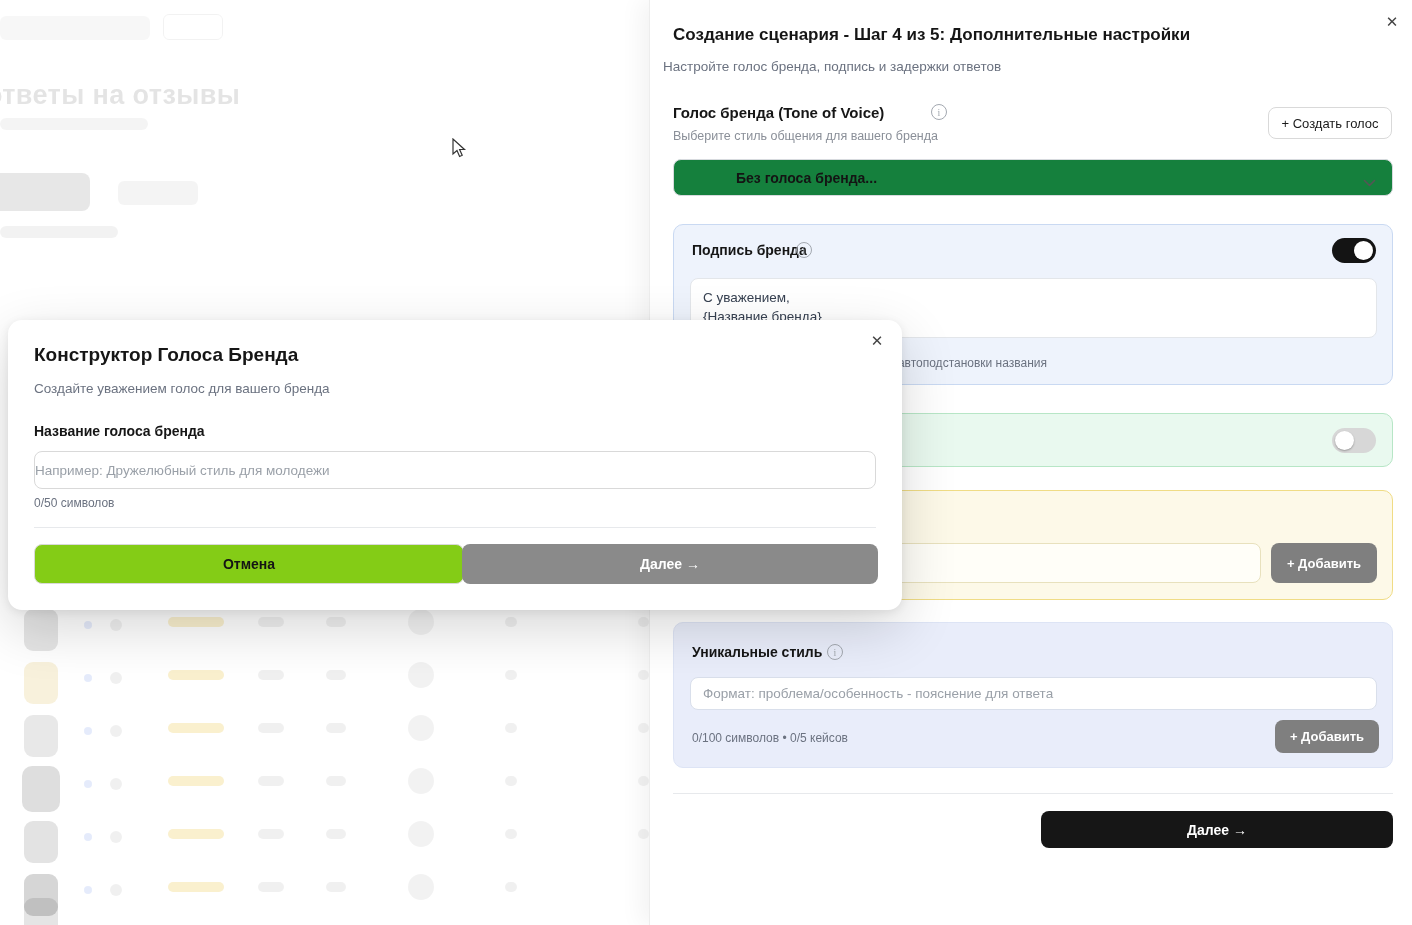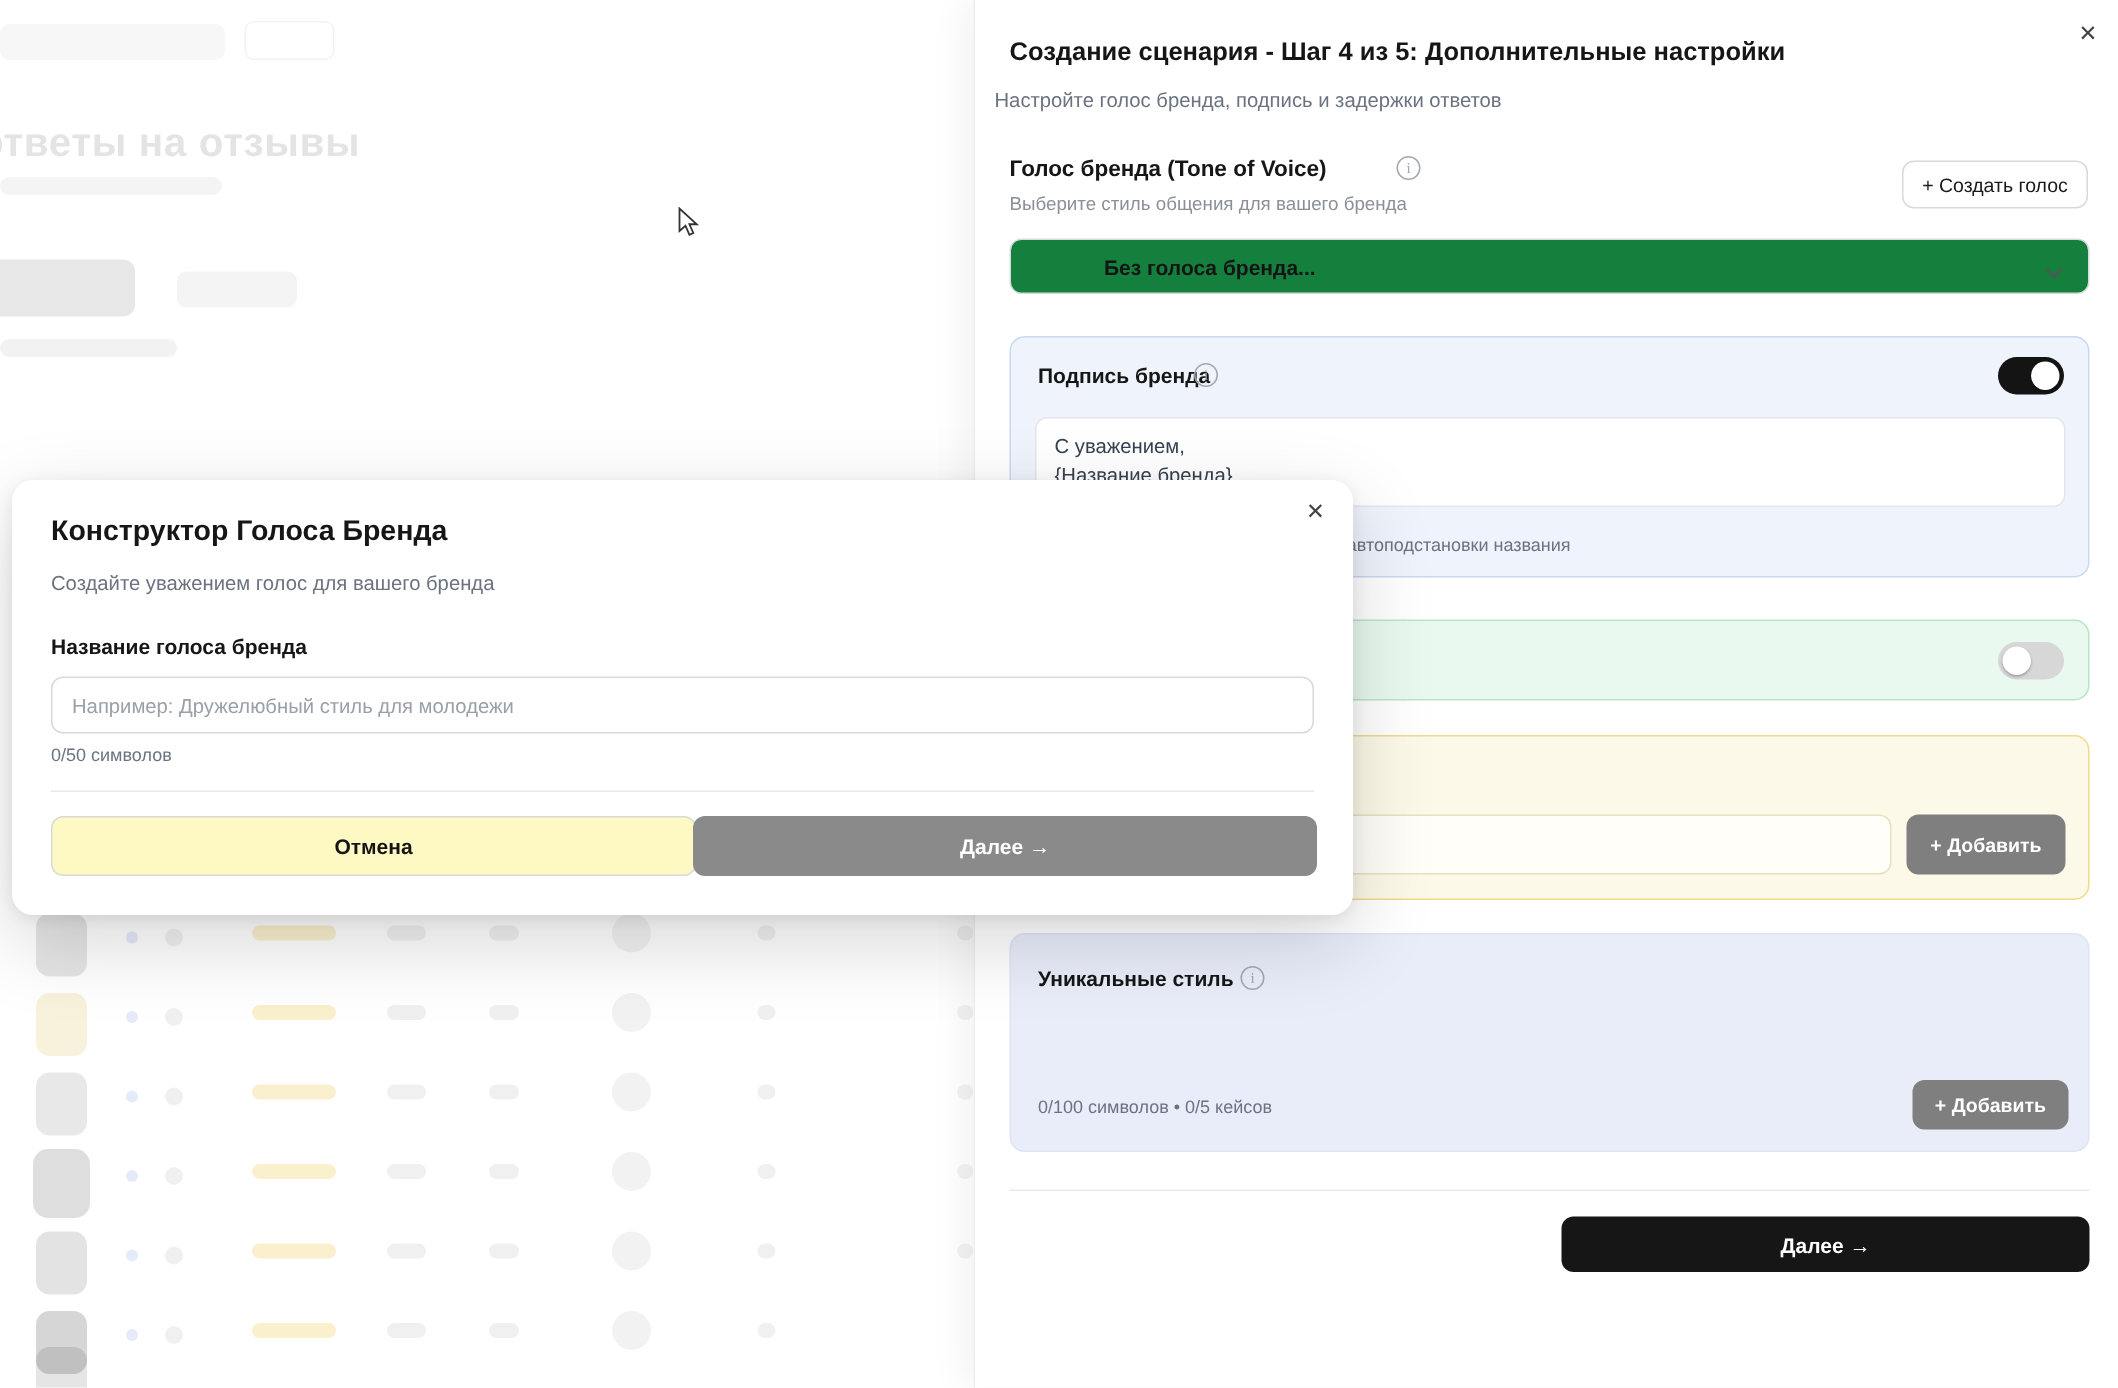--- a/index.html
+++ b/index.html
@@ -85,25 +85,25 @@
 
   
   .modal { position:absolute; left:8px; top:320px; width:894px; height:290px; background:#fff;
     border-radius:14px; box-shadow:0 18px 55px rgba(0,0,0,.16), 0 2px 10px rgba(0,0,0,.08); }
   .modal .close-btn { left:858px; top:10px; }
   .modal-title { position:absolute; left:26px; top:24px; font-size:19px; font-weight:700; }
   .modal-subtitle { position:absolute; left:26px; top:61px; font-size:13.5px; color:#6b7280; }
   .modal-label { position:absolute; left:26px; top:103px; font-size:14px; font-weight:600; }
   .modal-input { position:absolute; left:26px; top:131px; width:842px; height:38px;
     border:1px solid #d9d9d9; border-radius:8px; font-family:inherit; font-size:13.5px;
-    padding:0 13px; color:#4d7c0f; }
+    padding:0 0; color:#4d7c0f; }
   .modal-counter { position:absolute; left:26px; top:176px; font-size:12px; color:#6b7280; }
   .modal-divider { position:absolute; left:26px; top:207px; width:842px; height:1px; background:#e7e9ec; }
   .cancel-btn { position:absolute; left:26px; top:224px; width:430px; height:40px;
-    background:#fef9c3; border:1px solid #d9d9d9; color:#141414; }
+    background:#84cc16; border:1px solid #d9d9d9; color:#141414; }
   .modal-next-btn { position:absolute; left:454px; top:224px; width:416px; height:40px;
     background:#8a8a8a; border:none; color:#fff; cursor:default; }
 
   .cursor-svg { position:absolute; left:452px; top:138px; pointer-events:none; }
 </style>
 </head>
 <body>
 
 <div class="bg-page">
   <div class="sk" style="left:0;top:16px;width:150px;height:24px;background:rgba(0,0,0,.03);"></div>
@@ -219,20 +219,21 @@
   </section>
 
   <section class="card card-yellow">
     <input class="yellow-input" style="">
     <button class="add-btn add-btn-yellow">+ Добавить</button>
   </section>
 
   <section class="card card-cases">
     <span class="hdr-label">Уникальные стиль</span>
     <span class="info" style="position:absolute;left:153px;top:21px;"></span>
+    <input class="cases-input" placeholder="Формат: проблема/особенность - пояснение для ответа" style="">
     <div class="cases-counter">0/100 символов • 0/5 кейсов</div>
     <button class="add-btn add-btn-cases">+ Добавить</button>
   </section>
 
   <div class="footer-divider"></div>
   <button class="btn next-btn">Далее →</button>
 </aside>
 
 <div class="modal">
   <button class="close-btn">✕</button>

